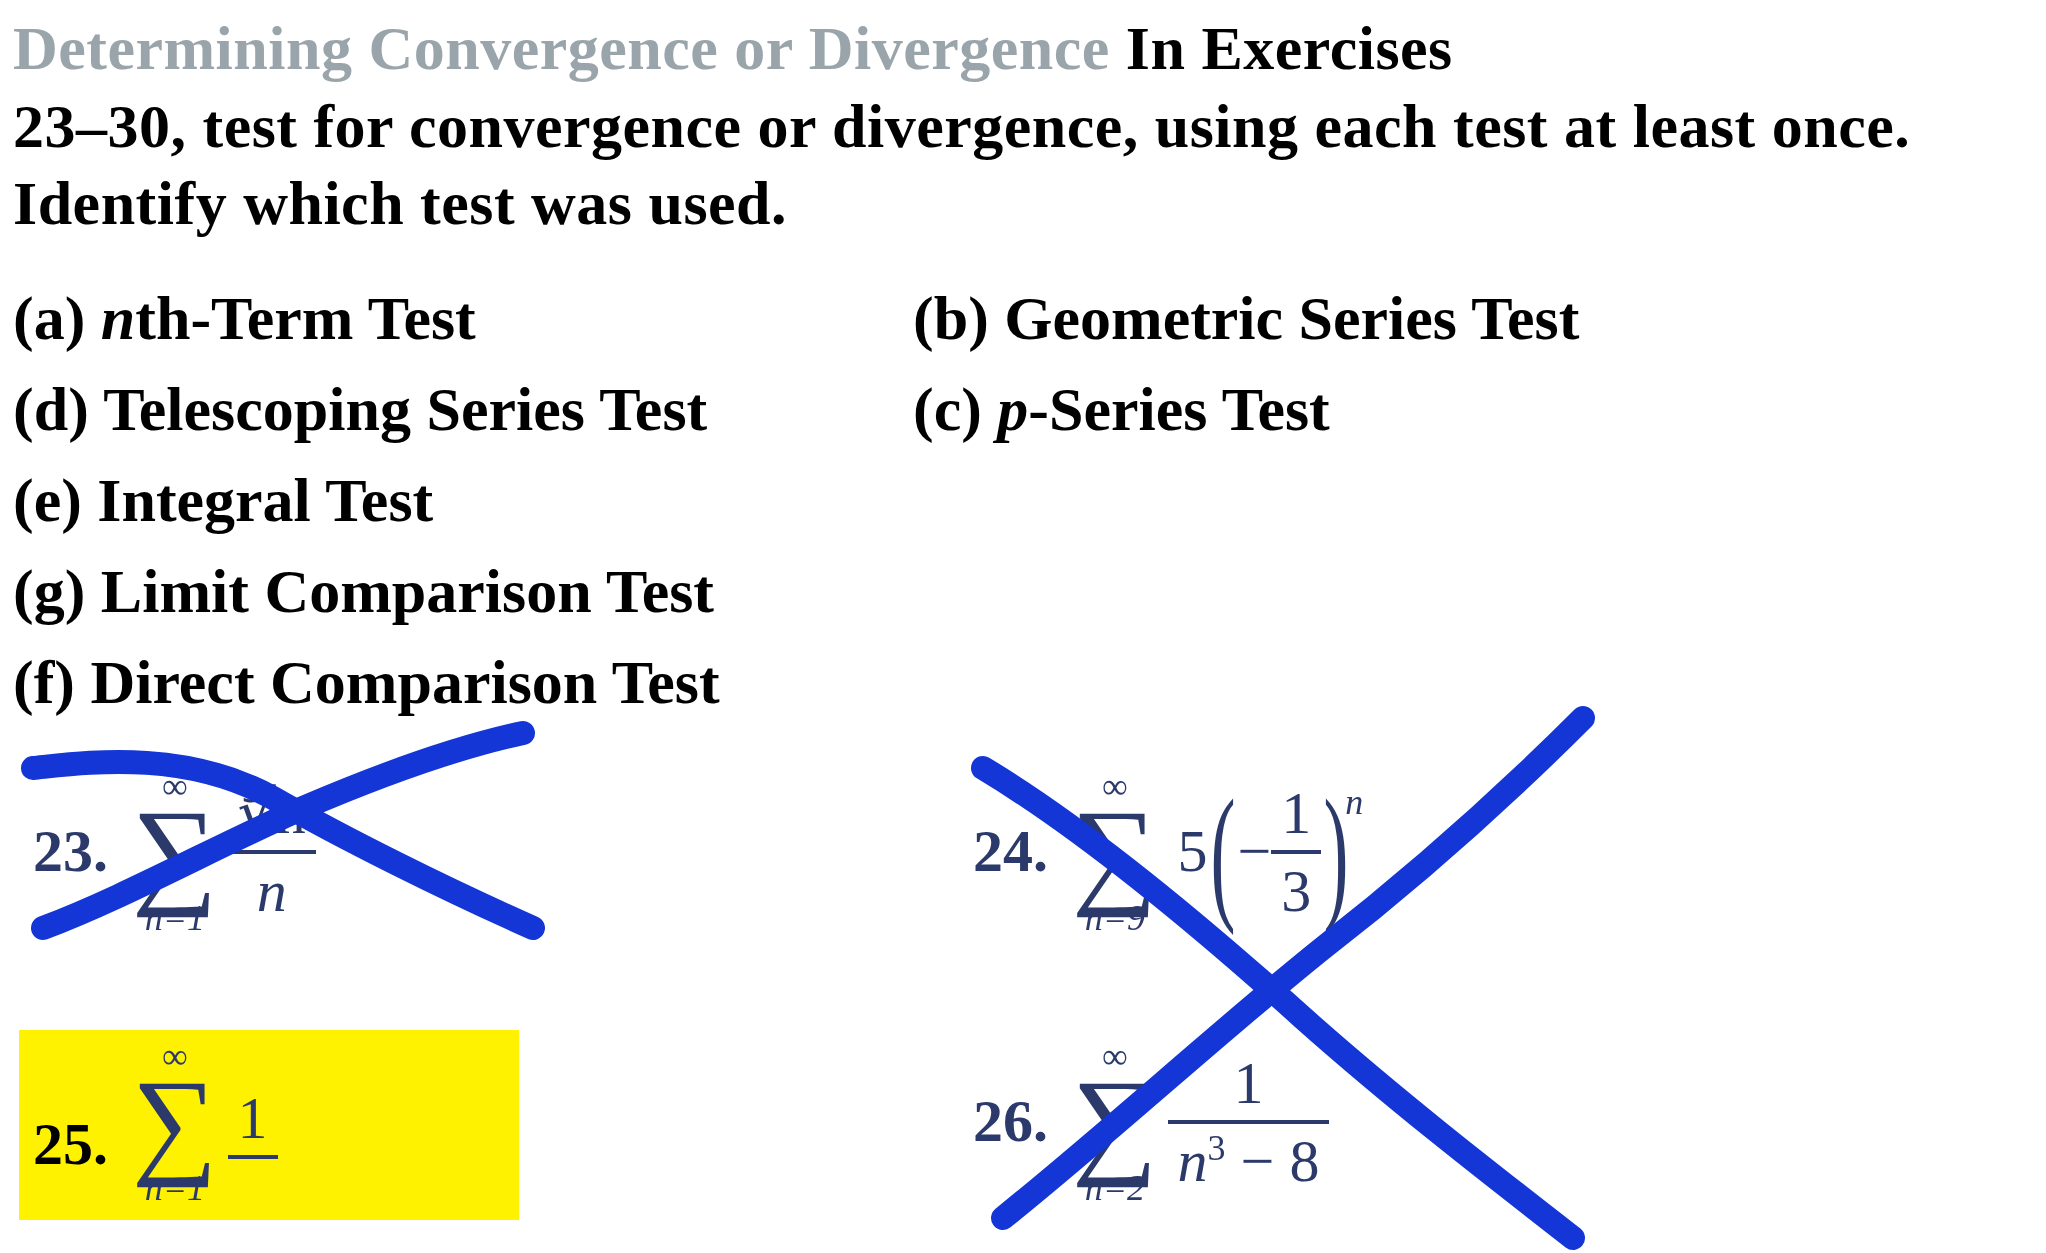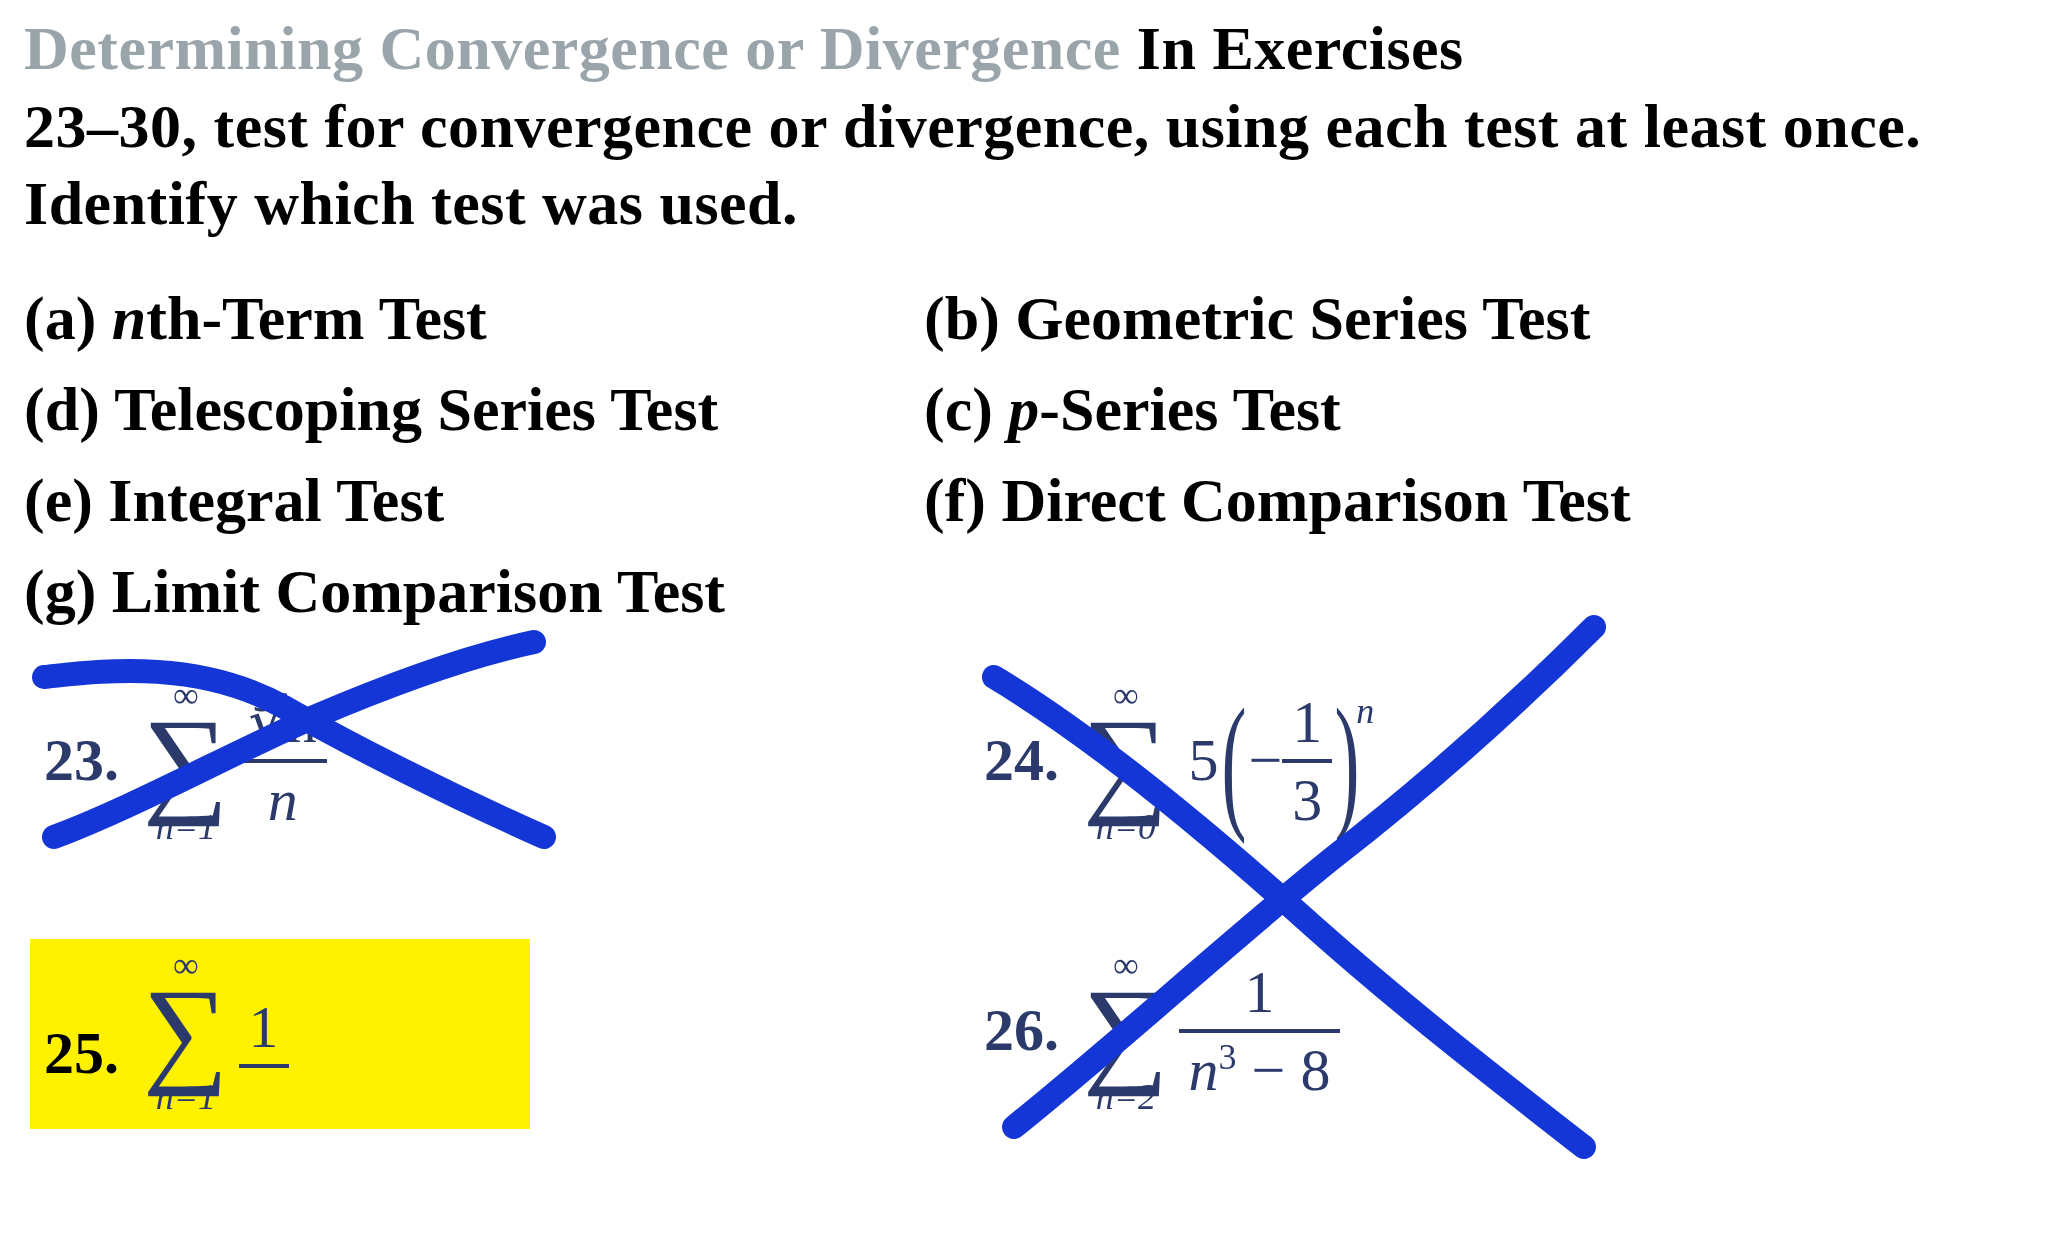--- a/index.html
+++ b/index.html
@@ -8,21 +8,21 @@
     width: 2046px;
     height: 1253px;
     background: #ffffff;
     font-family: "Times New Roman", Times, serif;
     color: #000;
   }
   .page {
     position: relative;
     width: 2046px;
     height: 1253px;
-    padding: 10px 24px;
+    padding: 10px 13px;
     box-sizing: border-box;
   }
   .instructions {
     font-size: 62px;
     font-weight: bold;
     line-height: 1.25;
     letter-spacing: 0.5px;
   }
   .instr-head {
     color: #9aa5ab;
@@ -136,28 +136,28 @@
       <span> </span><span>Telescoping Series Test</span>
     </div>
     <div class="test-item">
       <span class="paren">(c)</span>
       <span> </span><span class="ital">p</span><span>-Series Test</span>
     </div>
     <div class="test-item">
       <span class="paren">(e)</span>
       <span> </span><span>Integral Test</span>
     </div>
-    <div class="test-item">
-      <span class="paren">(f)</span>
-      <span> </span><span>Direct Comparison Test</span>
-    </div>
     <div class="test-item" style="grid-column: 1 / span 2;">
       <span class="paren">(g)</span>
       <span> </span><span>Limit Comparison Test</span>
     </div>
+    <div class="test-item">
+      <span class="paren">(f)</span>
+      <span> </span><span>Direct Comparison Test</span>
+    </div>
   </div>
 
   <div class="exercises-area">
 
     <div class="highlight25"></div>
 
     <div class="problem" style="left:20px; top:30px;">
       <div class="row">
         <span class="num">23.</span>
         <span style="width:14px;"></span>
@@ -174,21 +174,21 @@
       </div>
     </div>
 
     <div class="problem" style="left:960px; top:30px;">
       <div class="row">
         <span class="num">24.</span>
         <span style="width:14px;"></span>
         <span class="sigma-block">
           <span class="sigma-top">∞</span>
           <span class="sigma">∑</span>
-          <span class="sigma-bot">n=0</span>
+          <span class="sigma-bot">n=9</span>
         </span>
         <span style="width:10px;"></span>
         <span>5</span>
         <span class="paren-big">(</span>
         <span>−</span>
         <span class="frac">
           <span class="top">1</span>
           <span class="bar"></span>
           <span class="bot">3</span>
         </span>

